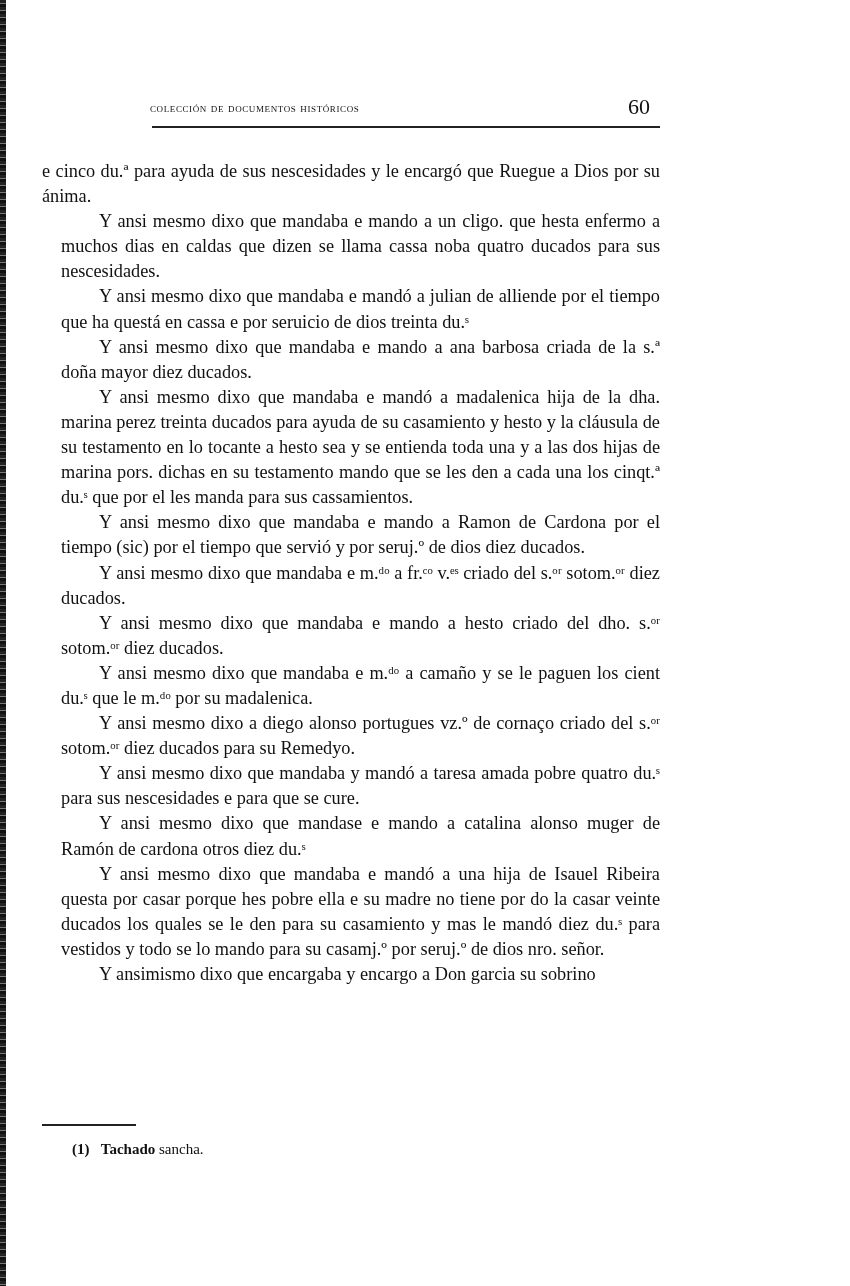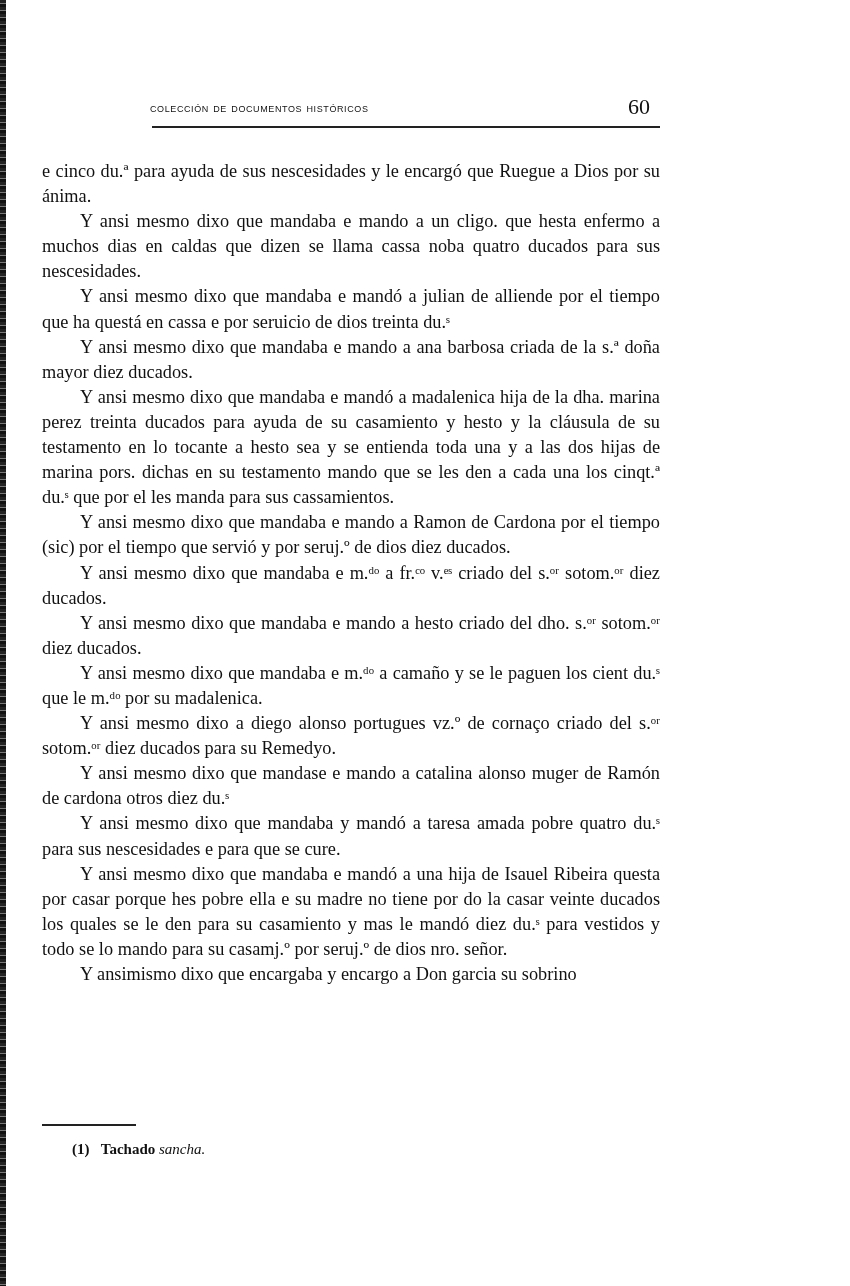--- a/index.html
+++ b/index.html
@@ -38,21 +38,21 @@
       height: 26px;
     }
     .running-title {
       position: absolute;
       left: 0;
       top: 6px;
       font-size: 13.5px;
       letter-spacing: 0.6px;
       font-variant: small-caps;
       text-transform: lowercase;
-      font-family: Liberation Sans, sans-serif;
+      font-family: Liberation Serif, serif;
       text-align: center;
     }
     .page-number {
       position: absolute;
       right: 10px;
       top: 0;
       font-size: 22px;
     }
     .head-rule {
       position: absolute;
@@ -70,40 +70,40 @@
       font-size: 18.3px;
       line-height: 25.1px;
       text-align: justify;
     }
     .para {
       margin: 0;
       text-indent: 0;
     }
     .para.indent {
       text-indent: 38px;
+      margin-left: 19px;
     }
     .footnote-rule {
       position: absolute;
       top: 1108px;
       left: 0;
       width: 94px;
       height: 1.5px;
       background: #222;
     }
     .footnote {
       position: absolute;
       top: 1125px;
       left: 30px;
       font-size: 15px;
     }
     .footnote .fn-num, .footnote .fn-label {
       font-weight: bold;
     }
     .footnote .fn-word {
-      font-style: italic;
     }
   </style>
 </head>
 <body>
 
 <div class="left-edge"></div>
 
 <div class="running-head">
   <span class="running-title">Colección de Documentos Históricos</span>
   <span class="page-number">60</span>
@@ -115,22 +115,22 @@
     <p class="para">e cinco du.ª para ayuda de sus nescesidades y le encargó que Ruegue a Dios por su ánima.</p>
     <p class="para indent">Y ansi mesmo dixo que mandaba e mando a un cligo. que hesta enfermo a muchos dias en caldas que dizen se llama cassa noba quatro ducados para sus nescesidades.</p>
     <p class="para indent">Y ansi mesmo dixo que mandaba e mandó a julian de alliende por el tiempo que ha questá en cassa e por seruicio de dios treinta du.ˢ</p>
     <p class="para indent">Y ansi mesmo dixo que mandaba e mando a ana barbosa criada de la s.ª doña mayor diez ducados.</p>
     <p class="para indent">Y ansi mesmo dixo que mandaba e mandó a madalenica hija de la dha. marina perez treinta ducados para ayuda de su casamiento y hesto y la cláusula de su testamento en lo tocante a hesto sea y se entienda toda una y a las dos hijas de marina pors. dichas en su testamento mando que se les den a cada una los cinqt.ª du.ˢ que por el les manda para sus cassamientos.</p>
     <p class="para indent">Y ansi mesmo dixo que mandaba e mando a Ramon de Cardona por el tiempo (sic) por el tiempo que servió y por seruj.º de dios diez ducados.</p>
     <p class="para indent">Y ansi mesmo dixo que mandaba e m.ᵈᵒ a fr.ᶜᵒ v.ᵉˢ criado del s.ᵒʳ sotom.ᵒʳ diez ducados.</p>
     <p class="para indent">Y ansi mesmo dixo que mandaba e mando a hesto criado del dho. s.ᵒʳ sotom.ᵒʳ diez ducados.</p>
     <p class="para indent">Y ansi mesmo dixo que mandaba e m.ᵈᵒ a camaño y se le paguen los cient du.ˢ que le m.ᵈᵒ por su madalenica.</p>
     <p class="para indent">Y ansi mesmo dixo a diego alonso portugues vz.º de cornaço criado del s.ᵒʳ sotom.ᵒʳ diez ducados para su Remedyo.</p>
+    <p class="para indent">Y ansi mesmo dixo que mandaba y mandó a taresa amada pobre quatro du.ˢ para sus nescesidades e para que se cure.</p>
     <p class="para indent">Y ansi mesmo dixo que mandase e mando a catalina alonso muger de Ramón de cardona otros diez du.ˢ</p>
-    <p class="para indent">Y ansi mesmo dixo que mandaba y mandó a taresa amada pobre quatro du.ˢ para sus nescesidades e para que se cure.</p>
     <p class="para indent">Y ansi mesmo dixo que mandaba e mandó a una hija de Isauel Ribeira questa por casar porque hes pobre ella e su madre no tiene por do la casar veinte ducados los quales se le den para su casamiento y mas le mandó diez du.ˢ para vestidos y todo se lo mando para su casamj.º por seruj.º de dios nro. señor.</p>
     <p class="para indent">Y ansimismo dixo que encargaba y encargo a Don garcia su sobrino</p>
   </div>
 
   <div class="footnote-rule"></div>
   <div class="footnote">
     <span class="fn-num">(1)</span>&nbsp;&nbsp;
     <span class="fn-label">Tachado</span>
     <span class="fn-word">sancha.</span>
   </div>

